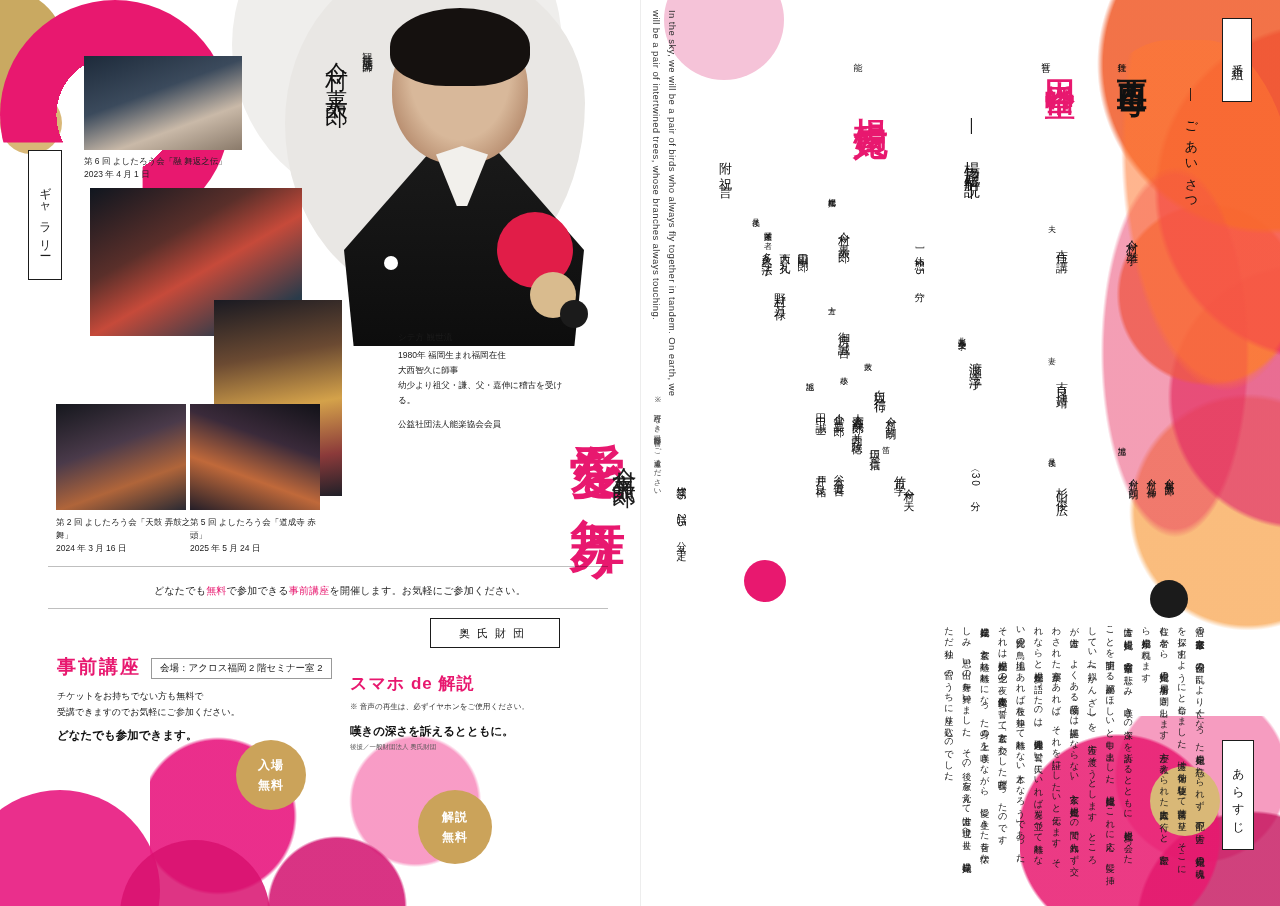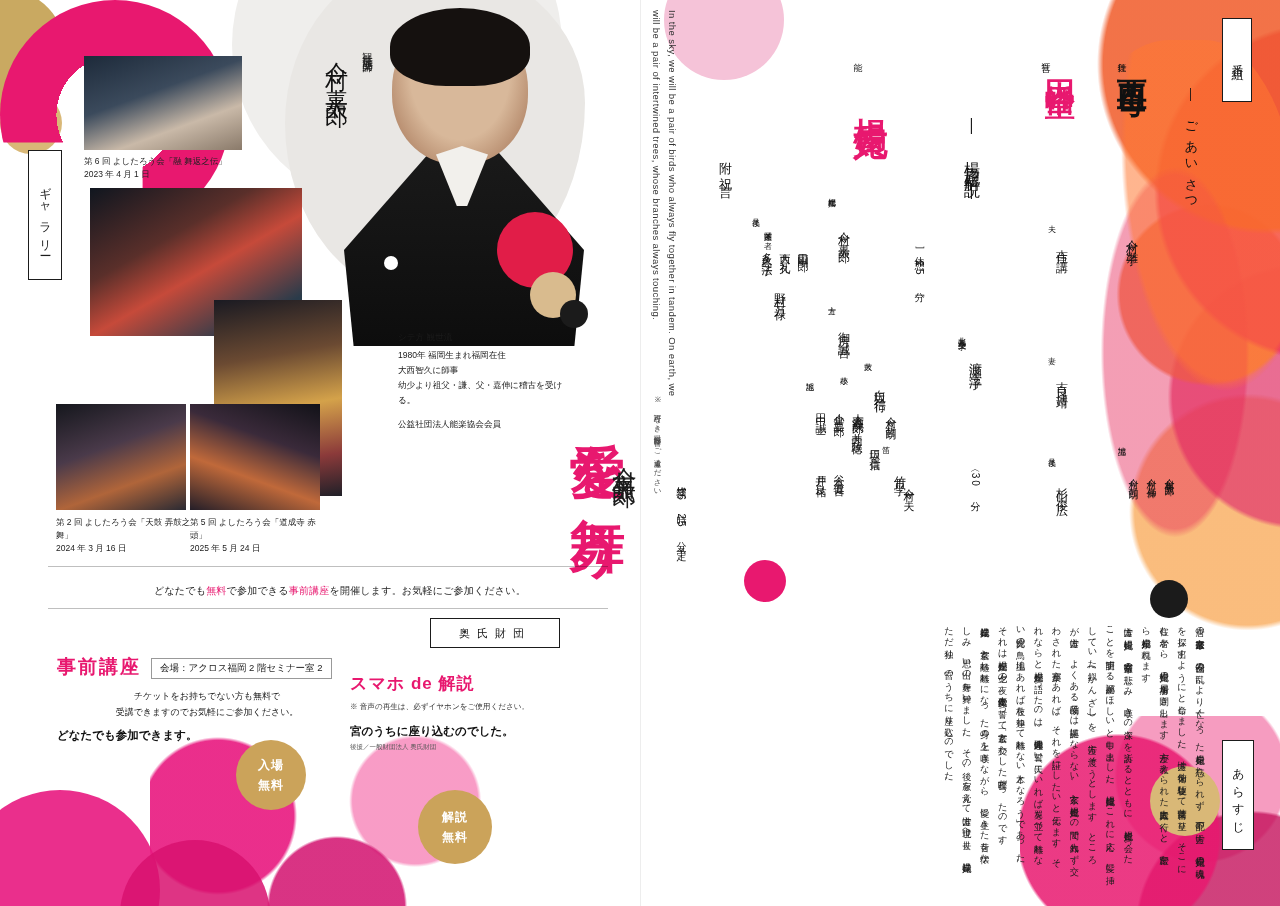--- a/index.html
+++ b/index.html
@@ -149,21 +149,21 @@
 
   .lecture { position:absolute; left:57px; top:630px; width:300px;margin-top:24px; }
   .lecture .title { font-size:19px; color:#e8186f; font-weight:bold; letter-spacing:2px; }
   .lecture .venue {
     display:inline-block; border:1px solid #999; font-size:9.5px; padding:3px 8px; margin-left:10px;
     vertical-align:middle; color:#222;
   }
   .lecture .date { font-size:26px; font-weight:bold; color:#111; margin-top:10px; letter-spacing:.5px; }
   .lecture .date .sup { font-size:11px; vertical-align:super; }
   .lecture .date .time { font-size:19px; }
-  .lecture .sub { font-size:9px; color:#222; line-height:1.8; margin-top:8px;text-align:center;}
+  .lecture .sub { font-size:9px; color:#222; line-height:1.8; margin-top:8px;}
   .lecture .bold { font-size:11.5px; font-weight:bold; color:#111; margin-top:8px; }
 
   .badge {
     position:absolute; border-radius:50%; display:flex; flex-direction:column;
     align-items:center; justify-content:center; color:#fff; font-weight:bold;
   }
   .badge-gold { background:#cba35a; }
   .badge1 { left:236px; top:740px; width:70px; height:70px; font-size:12px; }
   .badge2 { left:418px; top:790px; width:74px; height:74px; font-size:12px; }
   .badge .l1 { letter-spacing:1px; }
@@ -310,21 +310,21 @@
       <div class="l2">無料</div>
     </div>
     <div class="badge badge-gold badge2">
       <div class="l1">解説</div>
       <div class="l2">無料</div>
     </div>
 
     <div class="smapho">
       <div class="t">スマホ de 解説</div>
       <div class="warn">※ 音声の再生は、必ずイヤホンをご使用ください。</div>
-      <div class="must">宮のうちに座り込むのでした。</div>
+      <div class="must">嘆きの深さを訴えるとともに。</div>
       <div class="tiny">後援／一般財団法人 奥氏財団</div>
     </div>
   </div>
 
   <div class="right">
 
     <div class="bangumi-tab">
       <span>番組</span>
     </div>
 

